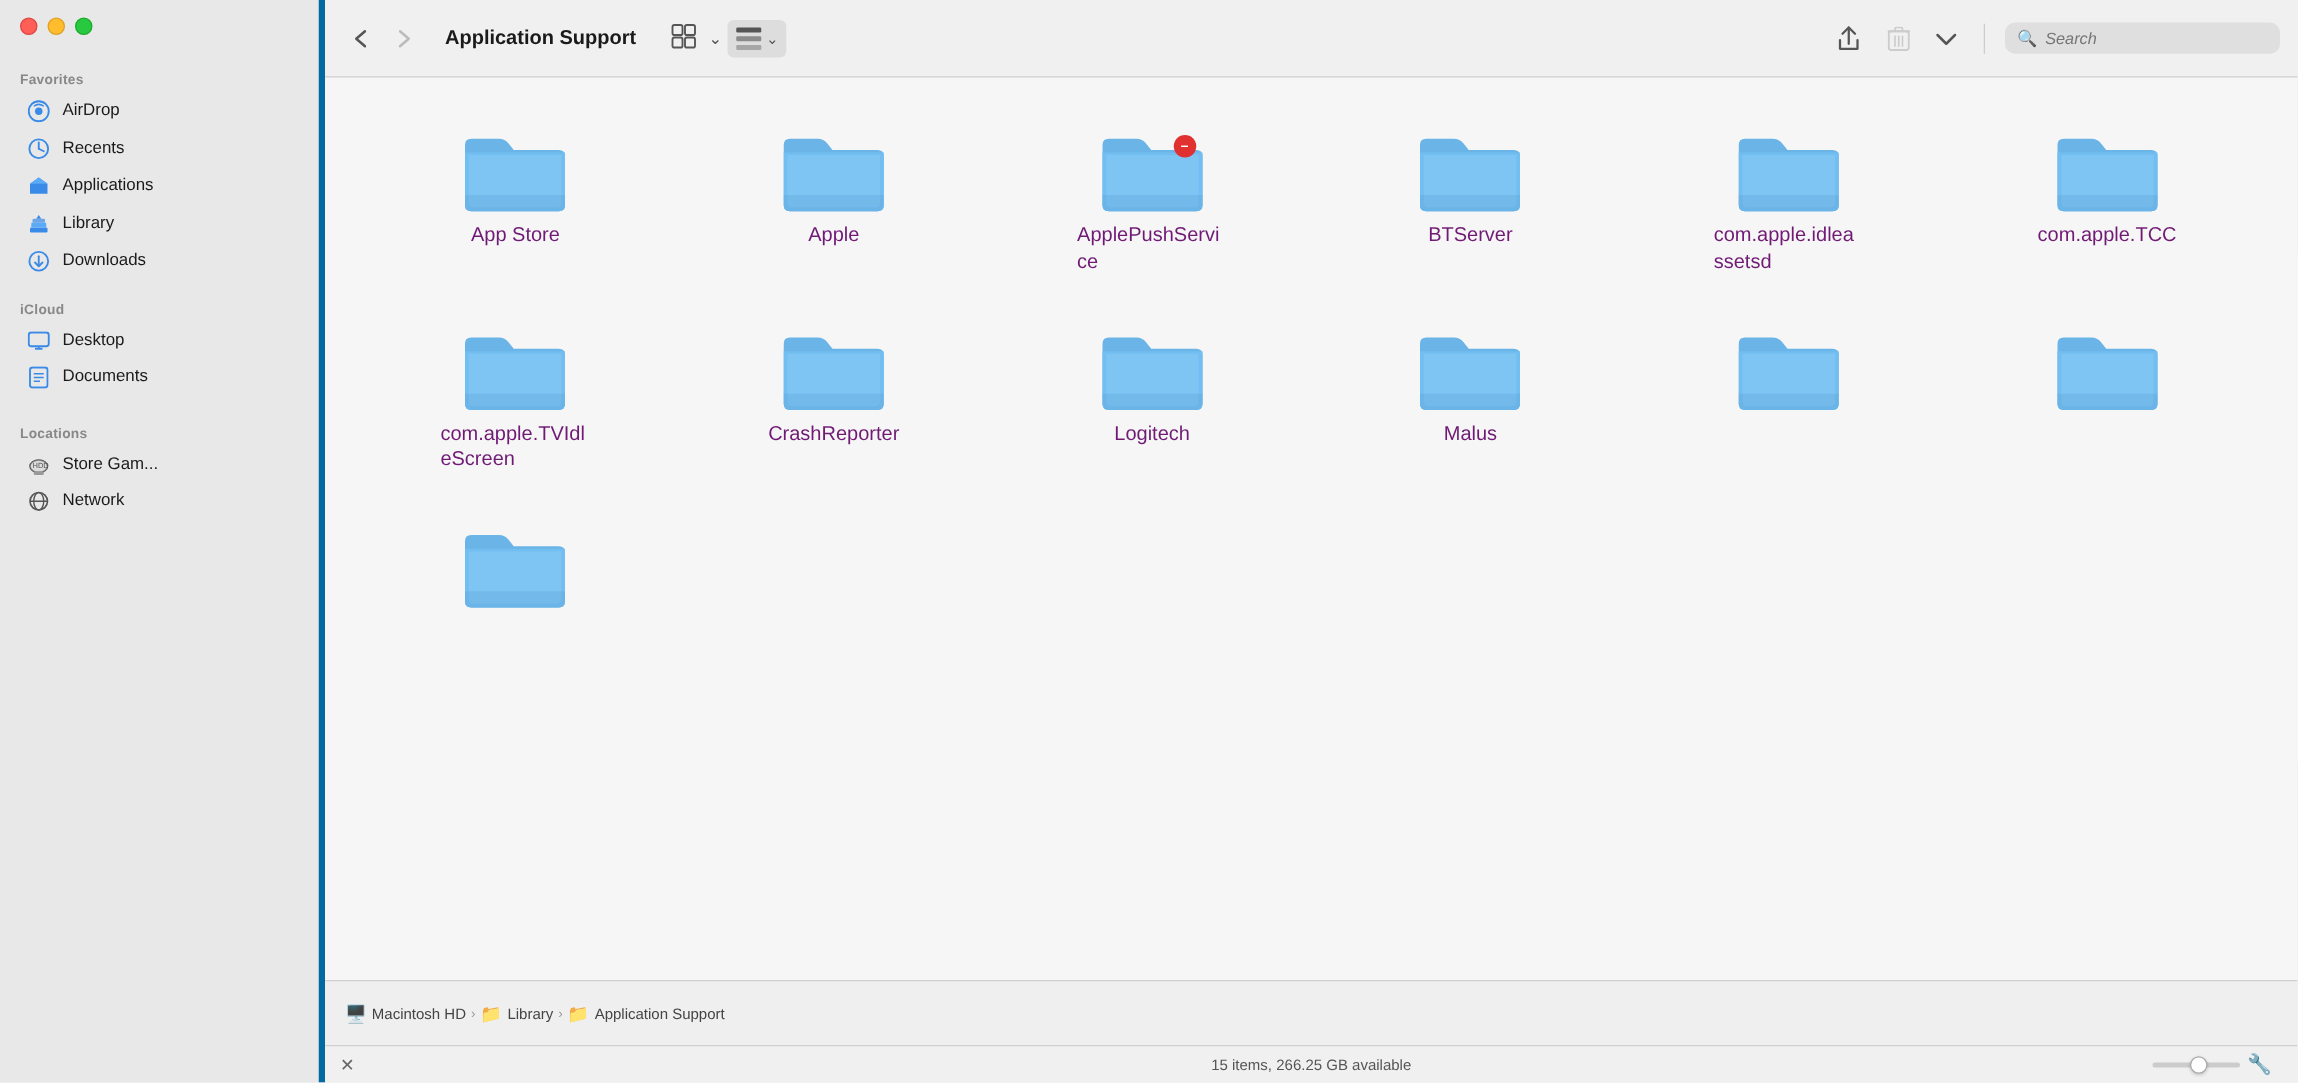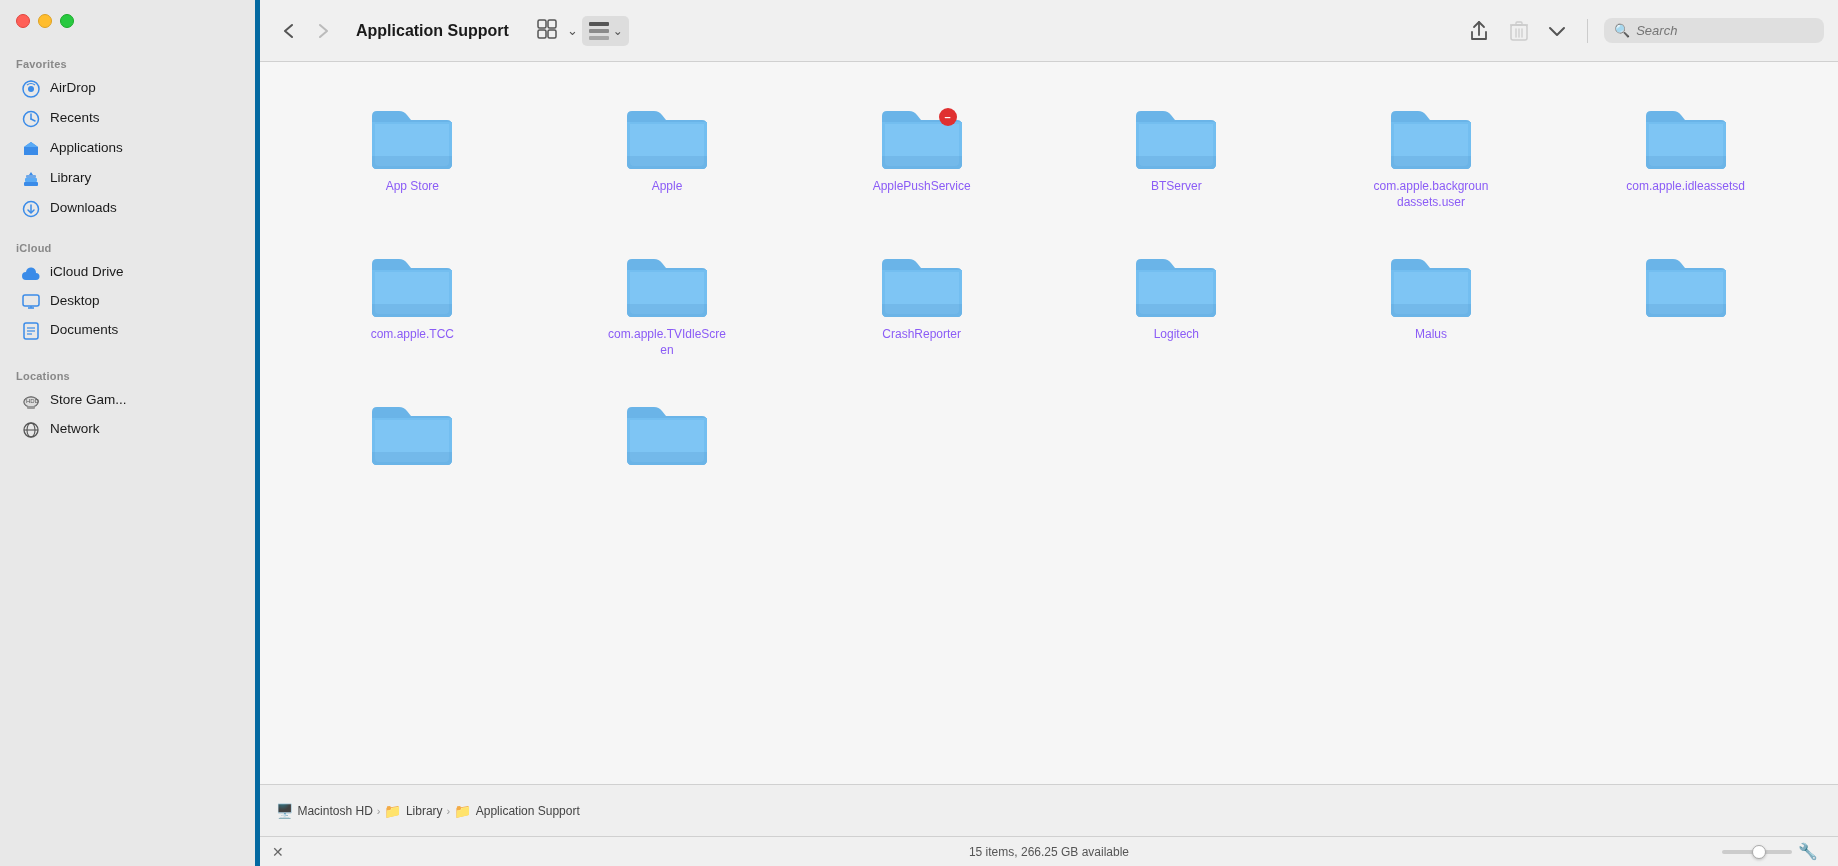--- a/index.html
+++ b/index.html
@@ -220,23 +220,23 @@
       border-radius: 50%;
       display: flex;
       align-items: center;
       justify-content: center;
       color: white;
       font-size: 11px;
       font-weight: 700;
     }
 
     .file-label {
-      font-size: 12px;
-      color: #8b5cf6;
-      text-align: center;
+      font-size: 16px;
+      color: #701a75;
+      text-align: left;
       max-width: 120px;
       word-break: break-word;
       line-height: 1.3;
     }
 
     
     .status-bar {
       height: 52px;
       background: #efefef;
       border-top: 1px solid #d0d0d0;
@@ -380,28 +380,20 @@
           <line x1="9" y1="5" x2="9" y2="12" stroke="#3a8be8" stroke-width="1.5" stroke-linecap="round"></line>
           <polyline points="6,10 9,13 12,10" fill="none" stroke="#3a8be8" stroke-width="1.5" stroke-linecap="round" stroke-linejoin="round"></polyline>
         </svg>
     </span>
     <span class="sidebar-item-label">Downloads</span>
   </div>
 
   <div style="margin-top: 10px;">
     <div class="sidebar-section-label">iCloud</div>
 
-    <div class="sidebar-item">
-      <span class="sidebar-item-icon">
-        <svg width="18" height="14" viewBox="0 0 18 14">
-            <path d="M14 14H4a4 4 0 0 1 0-8 5 5 0 0 1 10 1 3 3 0 0 1 0 7z" fill="#3a8be8"></path>
-          </svg>
-      </span>
-      <span class="sidebar-item-label">iCloud Drive</span>
-    </div>
 
     <div class="sidebar-item">
       <span class="sidebar-item-icon">
         <svg width="18" height="16" viewBox="0 0 18 16">
             <rect x="1" y="1" width="16" height="11" rx="2" fill="none" stroke="#3a8be8" stroke-width="1.5"></rect>
             <line x1="6" y1="14" x2="12" y2="14" stroke="#3a8be8" stroke-width="1.5"></line>
             <line x1="9" y1="12" x2="9" y2="14" stroke="#3a8be8" stroke-width="1.2"></line>
           </svg>
       </span>
       <span class="sidebar-item-label">Desktop</span>
@@ -576,35 +568,20 @@
       <path d="M5 20 Q5 15 10 15 L32 15 Q37 15 40 19 L44 24 L80 24 Q85 24 85 29 L85 68 Q85 73 80 73 L10 73 Q5 73 5 68 Z" fill="#6ab4e8"></path>
 
       <path d="M5 26 L85 26 L85 68 Q85 73 80 73 L10 73 Q5 73 5 68 Z" fill="#73bef0"></path>
 
       <path d="M8 28 L82 28 L82 66 Q82 70 78 70 L12 70 Q8 70 8 66 Z" fill="#89ccf8" opacity="0.5"></path>
 
       <path d="M5 60 L85 60 L85 68 Q85 73 80 73 L10 73 Q5 73 5 68 Z" fill="#5aa0d5" opacity="0.3"></path>
     </svg>
   </div>
           <div class="file-label">BTServer</div>
-        </div>
-        <div class="file-item">
-          <div class="folder-icon">
-    <svg class="folder-svg" viewBox="0 0 90 75" xmlns="http://www.w3.org/2000/svg">
-
-      <path d="M5 20 Q5 15 10 15 L32 15 Q37 15 40 19 L44 24 L80 24 Q85 24 85 29 L85 68 Q85 73 80 73 L10 73 Q5 73 5 68 Z" fill="#6ab4e8"></path>
-
-      <path d="M5 26 L85 26 L85 68 Q85 73 80 73 L10 73 Q5 73 5 68 Z" fill="#73bef0"></path>
-
-      <path d="M8 28 L82 28 L82 66 Q82 70 78 70 L12 70 Q8 70 8 66 Z" fill="#89ccf8" opacity="0.5"></path>
-
-      <path d="M5 60 L85 60 L85 68 Q85 73 80 73 L10 73 Q5 73 5 68 Z" fill="#5aa0d5" opacity="0.3"></path>
-    </svg>
-  </div>
-          <div class="file-label">com.apple.backgroundassets.user</div>
         </div>
         <div class="file-item">
           <div class="folder-icon">
     <svg class="folder-svg" viewBox="0 0 90 75" xmlns="http://www.w3.org/2000/svg">
 
       <path d="M5 20 Q5 15 10 15 L32 15 Q37 15 40 19 L44 24 L80 24 Q85 24 85 29 L85 68 Q85 73 80 73 L10 73 Q5 73 5 68 Z" fill="#6ab4e8"></path>
 
       <path d="M5 26 L85 26 L85 68 Q85 73 80 73 L10 73 Q5 73 5 68 Z" fill="#73bef0"></path>
 
       <path d="M8 28 L82 28 L82 66 Q82 70 78 70 L12 70 Q8 70 8 66 Z" fill="#89ccf8" opacity="0.5"></path>

